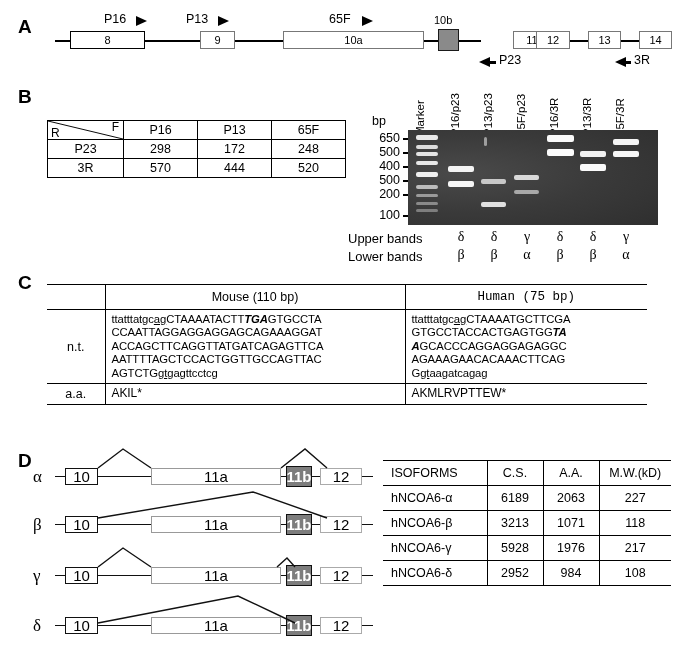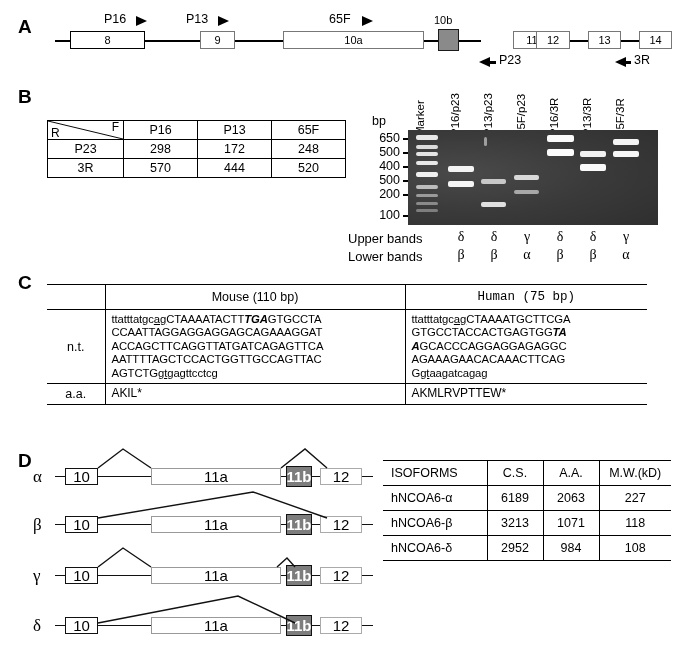--- a/index.html
+++ b/index.html
@@ -437,20 +437,26 @@
       <td class="c3 tb-b tb-l">2063</td>
       <td class="c4 tb-b tb-l">227</td>
     </tr>
     <tr>
       <td class="nm tb-b">hNCOA6-β</td>
       <td class="c2 tb-b tb-l">3213</td>
       <td class="c3 tb-b tb-l">1071</td>
       <td class="c4 tb-b tb-l">118</td>
     </tr>
     <tr>
+      <td class="nm tb-b">hNCOA6-γ</td>
+      <td class="c2 tb-b tb-l">5928</td>
+      <td class="c3 tb-b tb-l">1976</td>
+      <td class="c4 tb-b tb-l">217</td>
+    </tr>
+    <tr>
       <td class="nm tb-b">hNCOA6-δ</td>
       <td class="c2 tb-b tb-l">2952</td>
       <td class="c3 tb-b tb-l">984</td>
       <td class="c4 tb-b tb-l">108</td>
     </tr>
   </tbody>
     </table>
 </div>
 
 </body></html>

